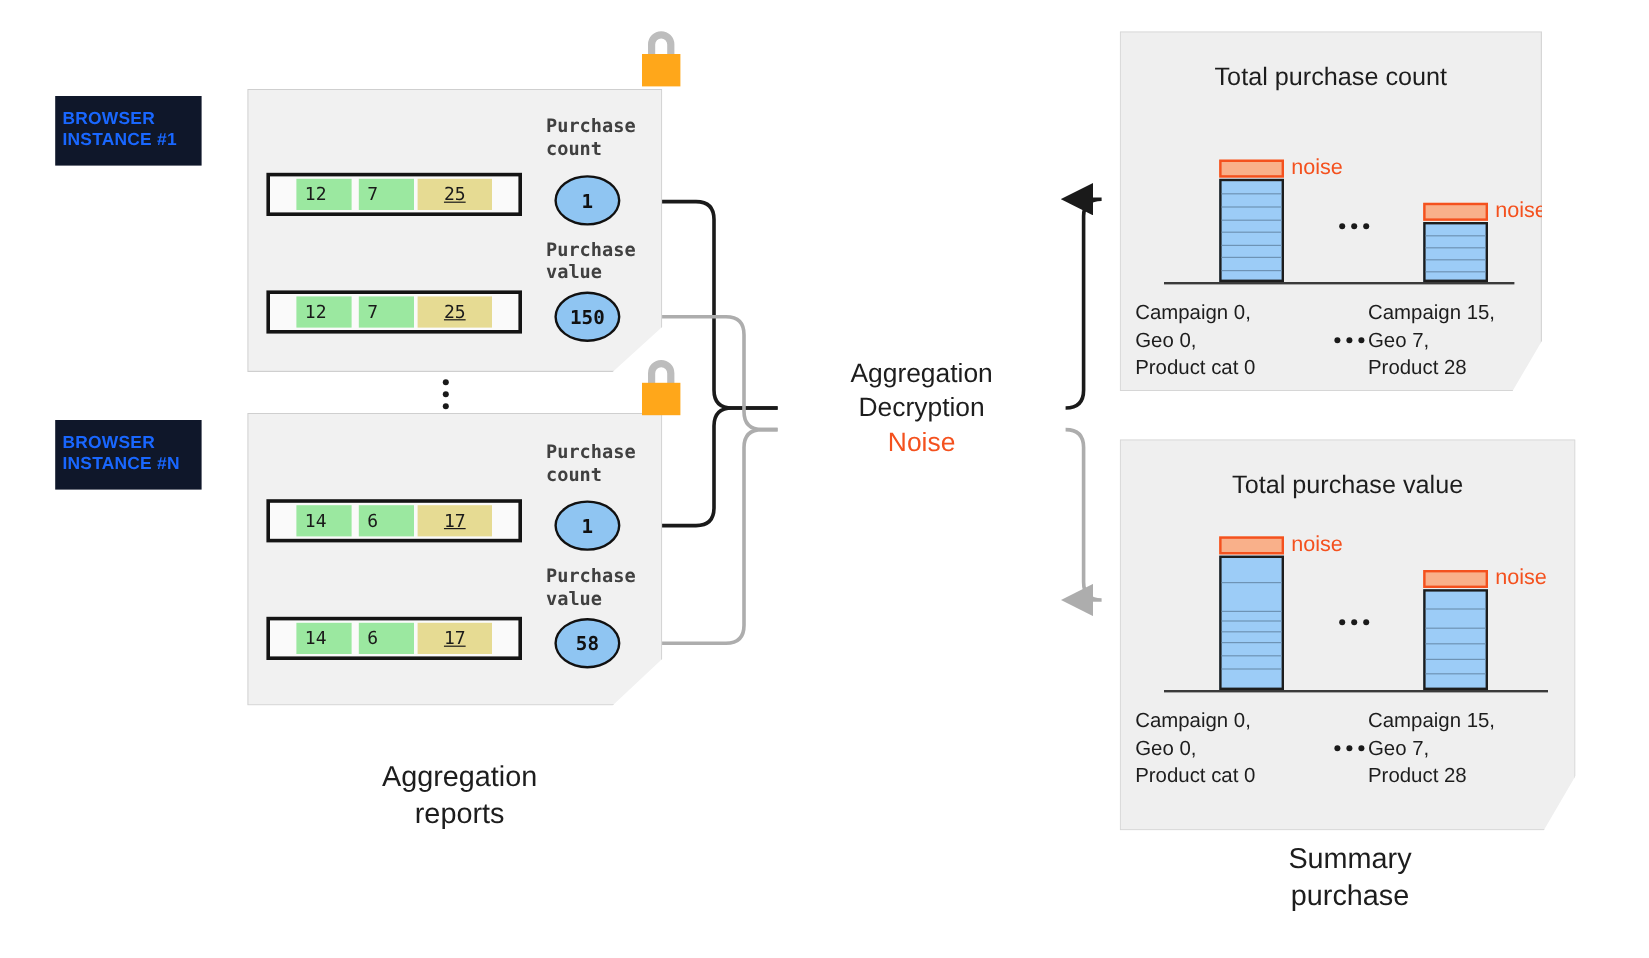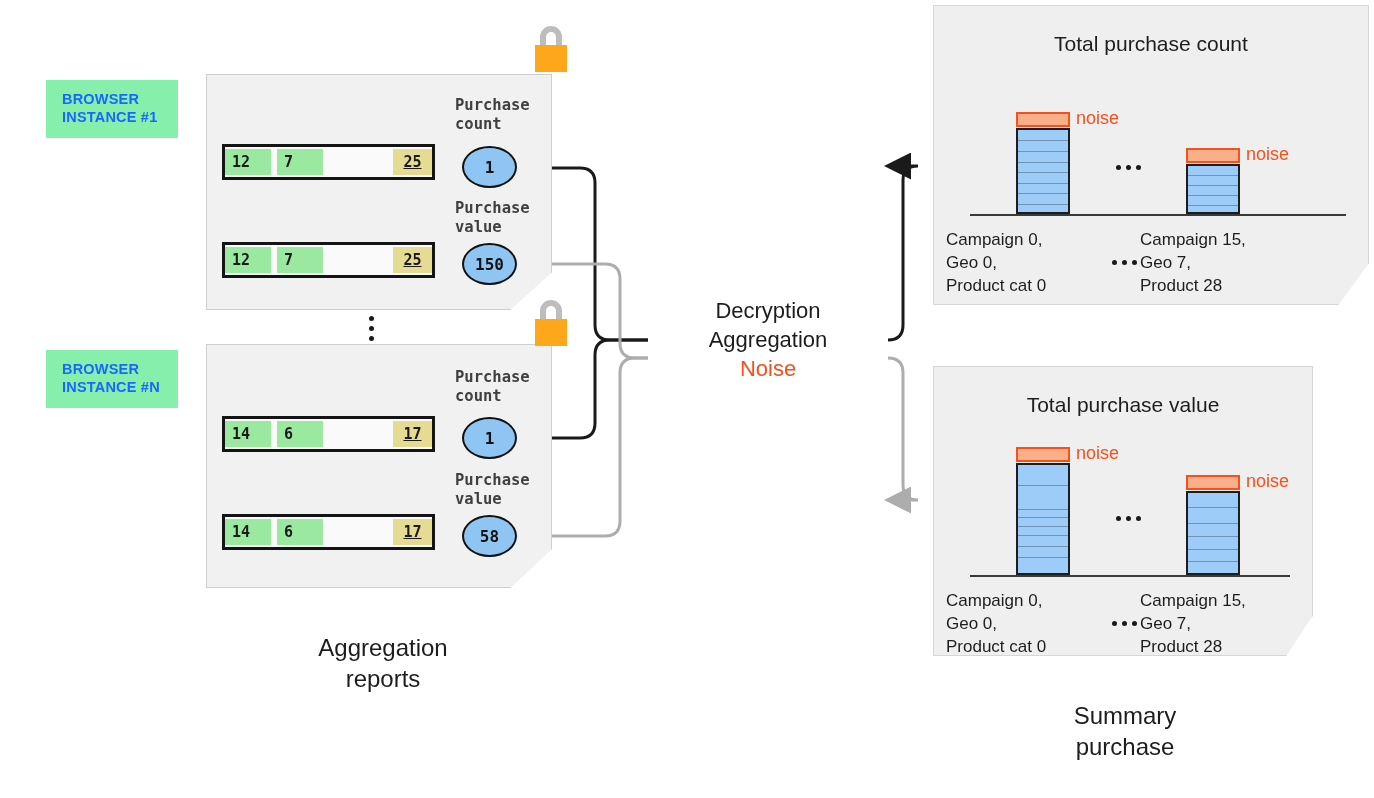--- a/index.html
+++ b/index.html
@@ -5,51 +5,50 @@
   html,body{margin:0;padding:0;background:#fff;}
   body{
     width:1374px;height:798px;position:relative;overflow:hidden;
     font-family:"Liberation Sans", sans-serif;
     -webkit-font-smoothing:antialiased;
   }
   #stage{position:absolute;left:0;top:0;width:1374px;height:798px;}
 
   
   .browser-badge{
-    position:absolute;background:#86efac;color:#1967FF;
+    position:absolute;background:#0f172a;color:#1967FF;
     font-weight:bold;font-size:14.5px;line-height:18px;
-    letter-spacing:.2px;padding:10px 12px 12px 16px;
+    letter-spacing:.2px;padding:10px 12px 12px 6px;
     white-space:pre-line;
   }
   #badge1{left:46px;top:80px;width:104px;}
   #badge2{left:46px;top:350px;width:104px;}
 
   
   .agg-panel{
     position:absolute;background:#F1F1F1;border:1px solid #CFCFCF;
     box-sizing:border-box;
     clip-path:polygon(0 0, 100% 0, 100% 84%, 88% 100%, 0 100%);
   }
   #panel1{left:206px;top:74px;width:346px;height:236px;}
   #panel2{left:206px;top:344px;width:346px;height:244px;}
 
   .report-row{
     position:absolute;background:#FAFAFA;border:3px solid #141414;
     box-sizing:border-box;display:flex;align-items:center;
-    padding:0 0;
-    font-weight:bold;
+    padding:0 22px;
   }
   .cell{
     height:26px;display:flex;align-items:center;justify-content:flex-start;
     font-family:"DejaVu Sans Mono", monospace;font-size:15px;color:#1a1a1a;
     padding:0 7px;box-sizing:border-box;
   }
   .cell.green{background:#9BE8A0;width:46px;}
   .cell.green2{background:#9BE8A0;width:46px;margin-left:6px;}
-  .cell.yellow{background:#E6DB93;width:39px;margin-left:auto;justify-content:center;}
+  .cell.yellow{background:#E6DB93;width:62px;margin-left:auto;justify-content:center;}
   .cell.yellow span{text-decoration:underline;}
 
   
   .metric-label{
     position:absolute;font-family:"DejaVu Sans Mono", monospace;
     font-weight:bold;font-size:15.5px;line-height:19px;color:#404040;
     white-space:pre-line;
   }
   .metric-pill{
     position:absolute;background:#8FC5F2;border:2.5px solid #111;
@@ -71,22 +70,22 @@
     font-size:22px;line-height:29px;color:#1d1d1d;
   }
   #process .noise{color:#F4511E;}
 
   
   .summary-panel{
     position:absolute;background:#EFEFEF;border:1px solid #D6D6D6;
     box-sizing:border-box;
     clip-path:polygon(0 0, 100% 0, 100% 86%, 93% 100%, 0 100%);
   }
-  #summary1{left:933px;top:5px;width:436px;height:300px;}
-  #summary2{left:933px;top:366px;width:380px;height:290px;}
+  #summary1{left:933px;top:26px;width:352px;height:300px;}
+  #summary2{left:933px;top:366px;width:380px;height:326px;}
   .summary-title{
     position:absolute;left:0;right:0;top:26px;text-align:center;
     font-size:21px;color:#1d1d1d;
   }
 
   .plot{position:absolute;left:36px;right:22px;top:90px;height:120px;}
   .axis{position:absolute;left:0;right:0;bottom:0;height:2px;background:#3a3a3a;}
   .bar-group{position:absolute;bottom:2px;}
   .bar{position:relative;background:#9CCCF7;border:2.5px solid #1d1d1d;box-sizing:border-box;}
   .bar .seg{position:absolute;left:0;right:0;height:1px;background:#6E93B5;}
@@ -207,22 +206,22 @@
   <div class="metric-label" style="left:455px;top:471px;">Purchase
 value</div>
   <div class="metric-pill" style="left:462px;top:515px;width:55px;height:42px;">58</div>
 
   <svg class="padlock" style="left:531px;top:296px;" viewBox="0 0 40 54">
     <path d="M12,24 V15 a8,8 0 0 1 16,0 V24" fill="none" stroke="#BDBDBD" stroke-width="6"></path>
     <rect x="4" y="23" width="32" height="27" fill="#FFA71A"></rect>
   </svg>
 
   <div id="process">
+    <div>Aggregation</div>
     <div>Decryption</div>
-    <div>Aggregation</div>
     <div class="noise">Noise</div>
   </div>
 
   <div class="summary-panel" id="summary1">
     <div class="summary-title">Total purchase count</div>
 
     <div class="plot">
       <div class="axis"></div>
 
       <div class="bar-group" style="left:46px;width:54px;">

